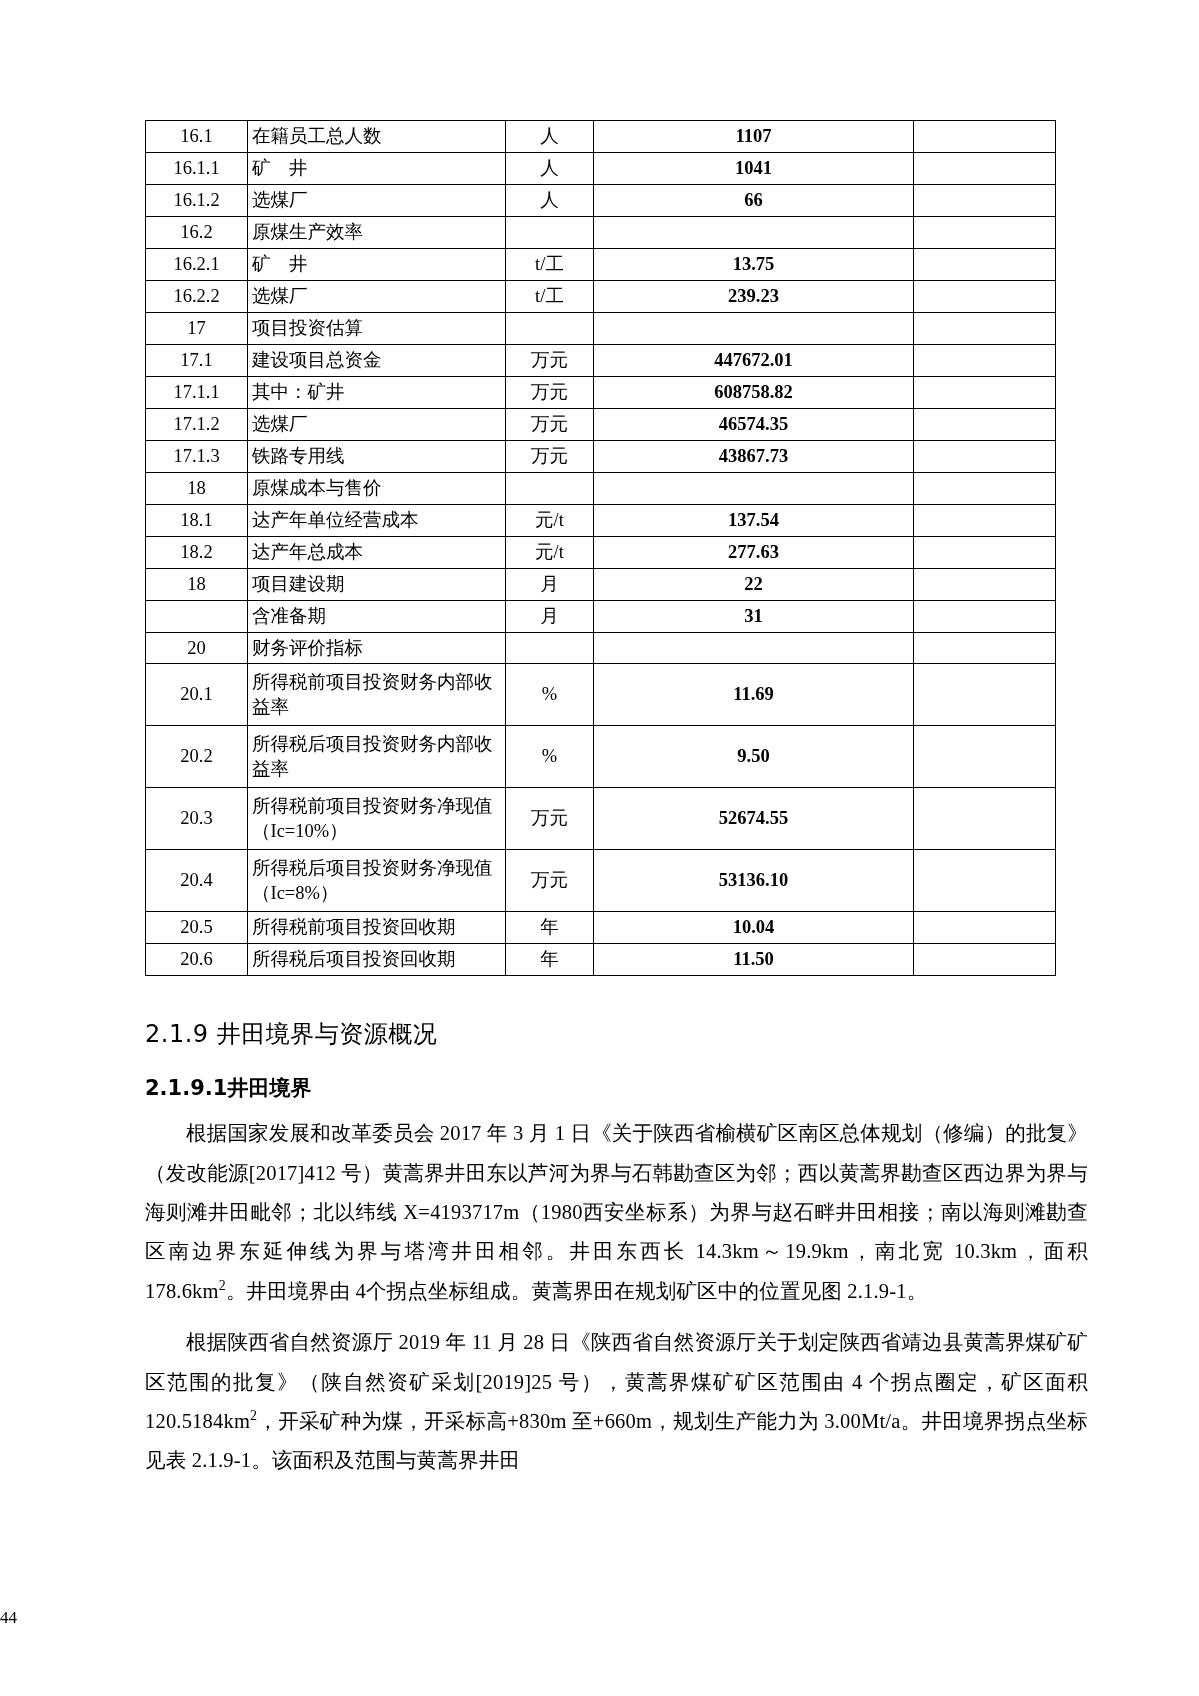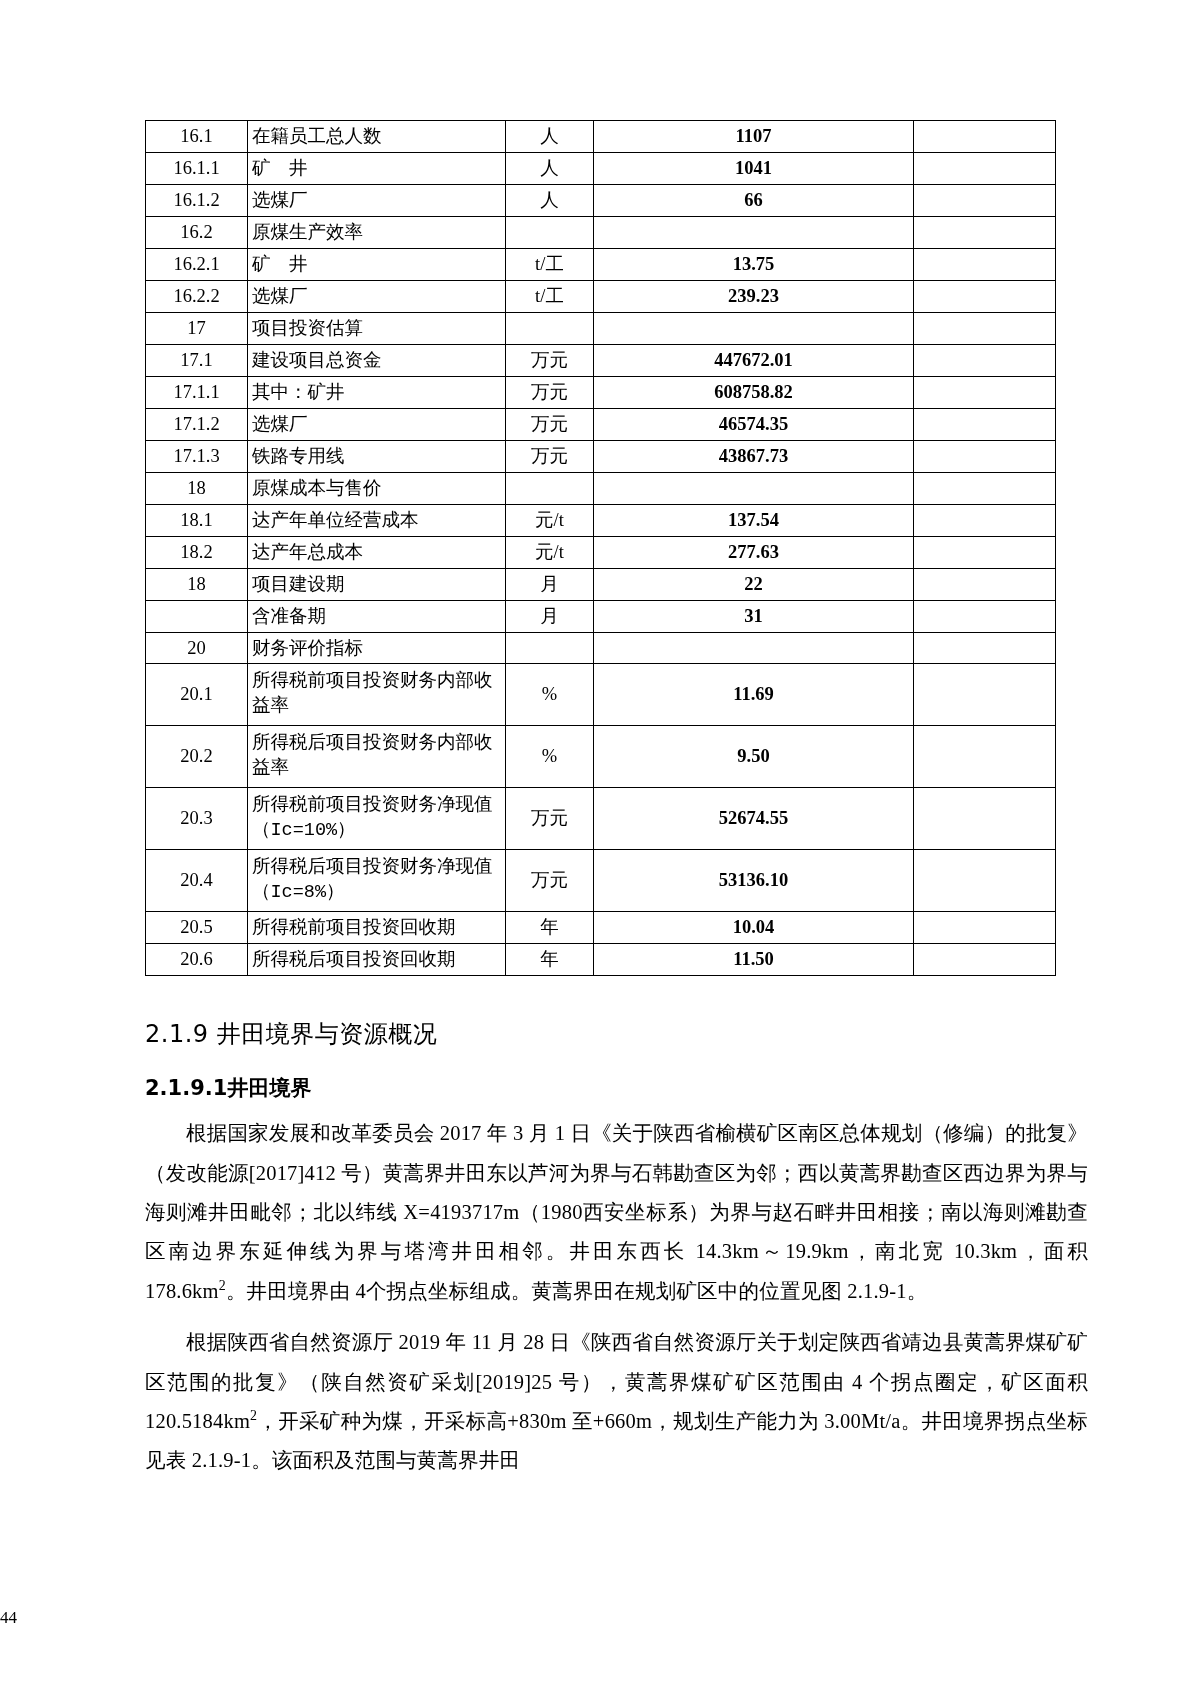--- a/index.html
+++ b/index.html
@@ -41,21 +41,21 @@
   col.c2 { width: 88px; }
   col.c3 { width: 320px; }
   col.c4 { width: 142px; }
 
   td.idx { text-align: center; }
   td.name { text-align: left; padding-left: 12px; margin-top: 48px; }
   td.unit { text-align: center; }
   td.val { text-align: center; font-weight: bold; }
   td.note { text-align: center; }
 
-  .two-line { line-height: 1.3; font-family: Liberation Mono, monospace; }
+  .two-line { line-height: 1.3; }
 
   h2.sec {
     font-family: "DejaVu Sans", "Liberation Sans", sans-serif;
     font-size: 24px;
     font-weight: normal;
     margin: 42px 0 0 0;
     letter-spacing: 0.5px;
   }
   h3.subsec {
     font-family: "DejaVu Sans", "Liberation Sans", sans-serif;

